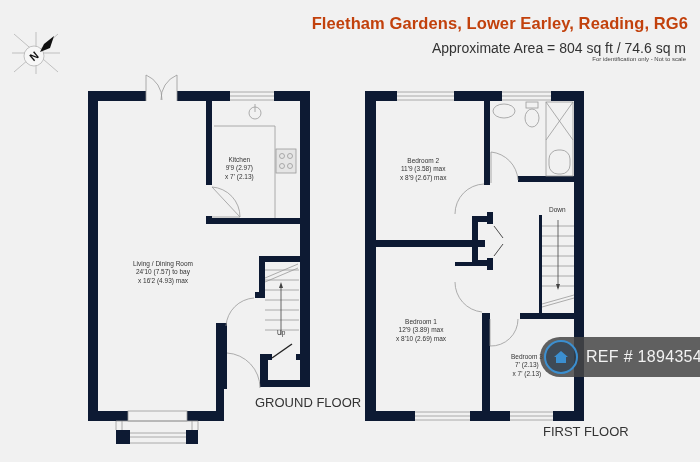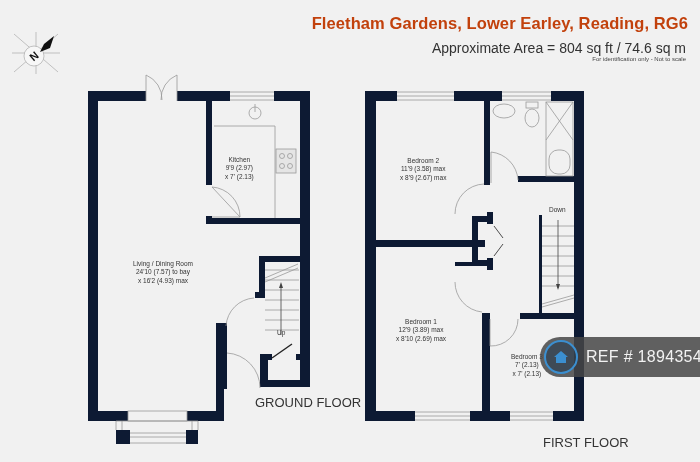--- a/index.html
+++ b/index.html
@@ -265,21 +265,21 @@
 <div class="room-label" style="left:396px; top:318px;">
   <div>Bedroom 1</div>
   <div>12'9 (3.89) max</div>
   <div>x 8'10 (2.69) max</div>
 </div>
 <div class="room-label" style="left:511px; top:353px;">
   <div>Bedroom 3</div>
   <div>7' (2.13)</div>
   <div>x 7' (2.13)</div>
 </div>
-<div class="floor-label" style="left:543px; top:424px;margin-top:11px;">FIRST FLOOR</div>
+<div class="floor-label" style="left:543px; top:424px;">FIRST FLOOR</div>
 
 <div class="ref-badge">
   <div class="ref-circle">
     <svg width="16" height="14" viewBox="0 0 16 14">
       <polygon points="8,1 15,7 13,7 13,13 3,13 3,7 1,7" fill="#3b8fd0"></polygon>
     </svg>
   </div>
   <span class="ref-text">REF # 1894354</span>
 </div>
 

